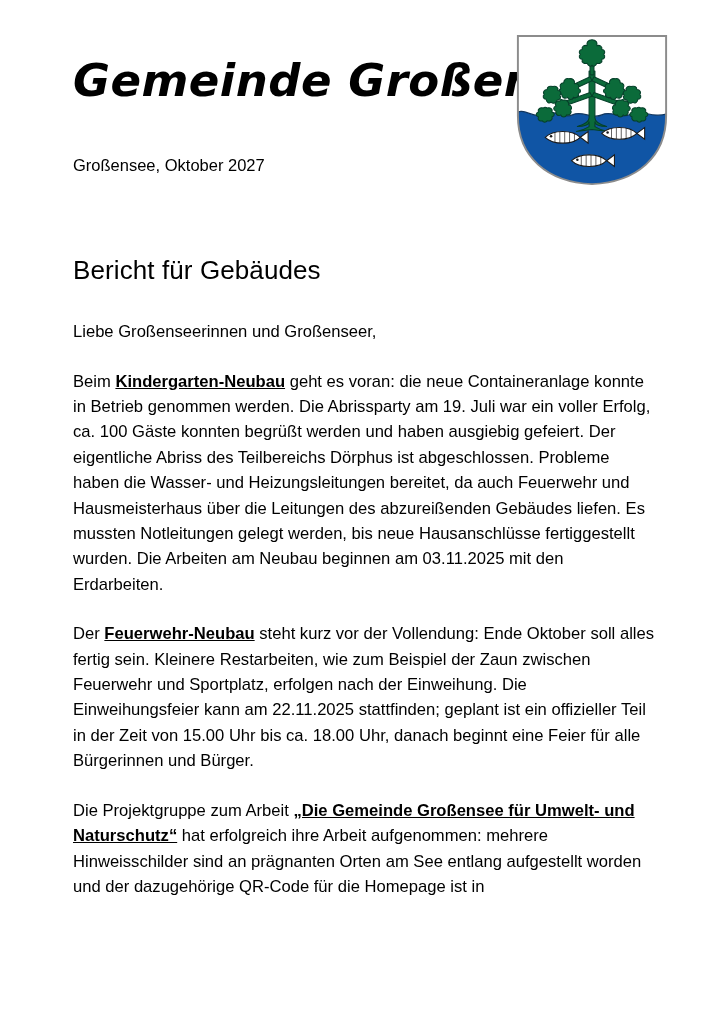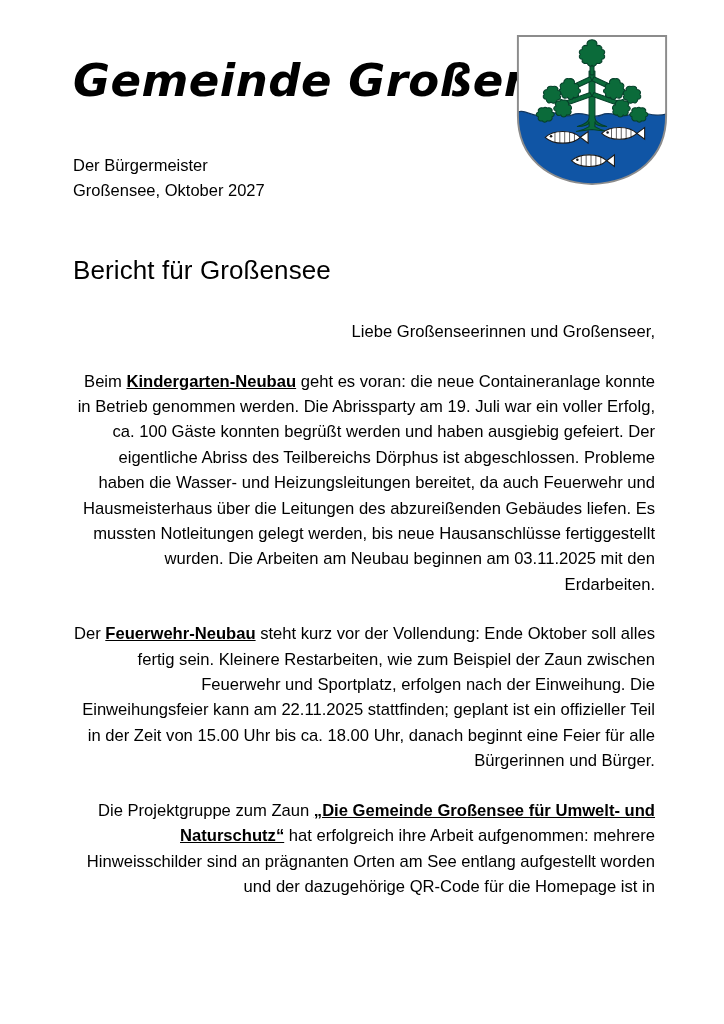--- a/index.html
+++ b/index.html
@@ -77,41 +77,40 @@
     font-weight: 400;
     line-height: 1.2;
     letter-spacing: 0.1px;
     color: #000;
   }
 
   p.body-par {
     margin: 15px 0 24px 0;
     font-size: 16.6px;
     line-height: 25.4px;
-    text-align: right;
+    text-align: left;
     color: #000;
     hyphens: none;
   }
   p.body-par:last-child { margin-bottom: 0; }
 
   .salutation { margin-bottom: 25px; }
 
   b, strong { font-weight: 700; text-decoration: underline; }
 </style>
 </head>
 <body>
 
 <div class="page">
 
   <div class="header">
 
     <div class="masthead-title">Gemeinde Großensee</div>
 
     <div class="sender-block">
-      <span class="sender-line">Der Bürgermeister</span>
       <span class="sender-line">Großensee, Oktober 2027</span>
     </div>
 
     <div class="coat-of-arms">
       <svg viewBox="0 0 160 160" xmlns="http://www.w3.org/2000/svg">
         <defs>
           <clipPath id="shieldClip">
             <path d="M4,4 L156,4 L156,86 C156,128 126,154 80,156 C34,154 4,128 4,86 Z"></path>
           </clipPath>
         </defs>
@@ -231,22 +230,22 @@
           </g>
         </g>
 
         <path d="M4,4 L156,4 L156,86 C156,128 126,154 80,156 C34,154 4,128 4,86 Z" fill="none" stroke="#8c8c8c" stroke-width="2"></path>
       </svg>
     </div>
   </div>
 
   <div class="content">
 
-    <h1 class="report-heading">Bericht für Großensee</h1>
+    <h1 class="report-heading">Bericht für Gebäudes</h1>
 
     <div id="paragraph-list">
         <p class="body-par salutation"><span>Liebe Großenseerinnen und Großenseer,</span></p>
         <p class="body-par"><span>Beim </span><strong>Kindergarten-Neubau</strong><span> geht es voran: die neue Containeranlage konnte in Betrieb genommen werden. Die Abrissparty am 19. Juli war ein voller Erfolg, ca. 100 Gäste konnten begrüßt werden und haben ausgiebig gefeiert. Der eigentliche Abriss des Teilbereichs Dörphus ist abgeschlossen. Probleme haben die Wasser- und Heizungsleitungen bereitet, da auch Feuerwehr und Hausmeisterhaus über die Leitungen des abzureißenden Gebäudes liefen. Es mussten Notleitungen gelegt werden, bis neue Hausanschlüsse fertiggestellt wurden. Die Arbeiten am Neubau beginnen am 03.11.2025 mit den Erdarbeiten.</span></p>
         <p class="body-par"><span>Der </span><strong>Feuerwehr-Neubau</strong><span> steht kurz vor der Vollendung: Ende Oktober soll alles fertig sein. Kleinere Restarbeiten, wie zum Beispiel der Zaun zwischen Feuerwehr und Sportplatz, erfolgen nach der Einweihung. Die Einweihungsfeier kann am 22.11.2025 stattfinden; geplant ist ein offizieller Teil in der Zeit von 15.00 Uhr bis ca. 18.00 Uhr, danach beginnt eine Feier für alle Bürgerinnen und Bürger.</span></p>
-        <p class="body-par"><span>Die Projektgruppe zum Zaun </span><strong>„Die Gemeinde Großensee für Umwelt- und Naturschutz“</strong><span> hat erfolgreich ihre Arbeit aufgenommen: mehrere Hinweisschilder sind an prägnanten Orten am See entlang aufgestellt worden und der dazugehörige QR-Code für die Homepage ist in</span></p>
+        <p class="body-par"><span>Die Projektgruppe zum Arbeit </span><strong>„Die Gemeinde Großensee für Umwelt- und Naturschutz“</strong><span> hat erfolgreich ihre Arbeit aufgenommen: mehrere Hinweisschilder sind an prägnanten Orten am See entlang aufgestellt worden und der dazugehörige QR-Code für die Homepage ist in</span></p>
       </div>
   </div>
 </div>
 
 </body></html>

